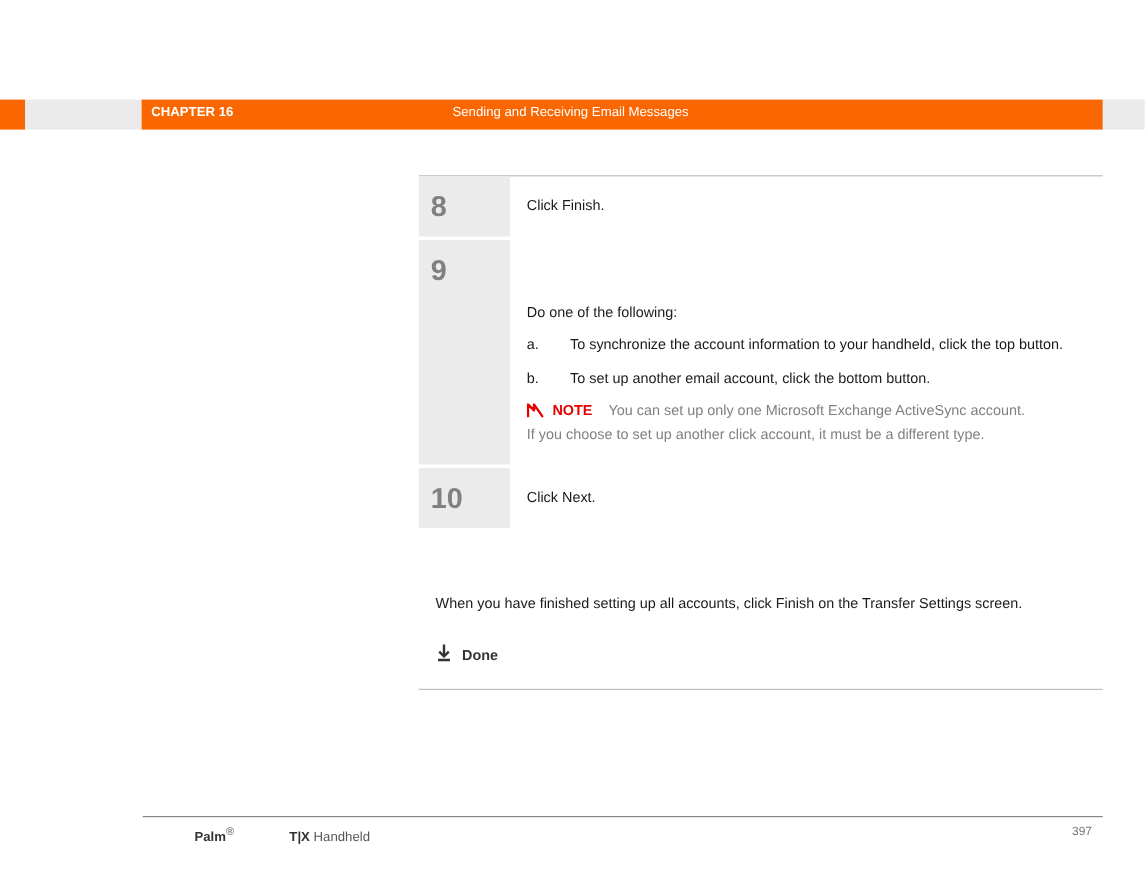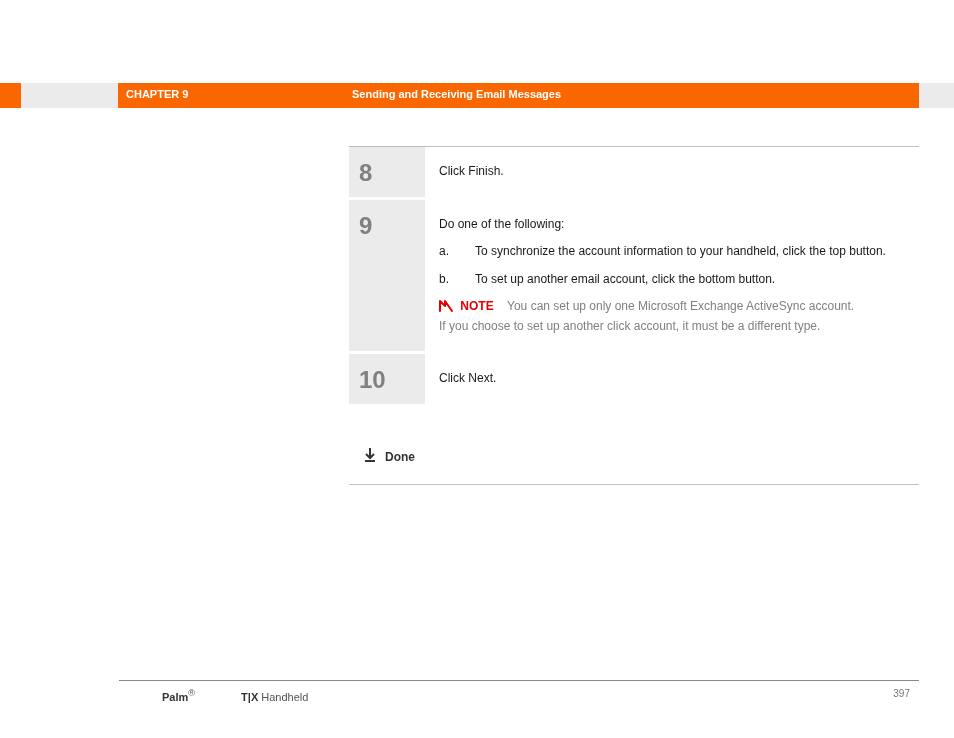--- a/index.html
+++ b/index.html
@@ -7,30 +7,30 @@
   .page { position: relative; width: 954px; height: 738px; }
 
   
   .hbar { position: absolute; top: 83px; height: 25px; }
   .hbar-orange-left { left: 0; width: 21px; background: #fa6600; }
   .hbar-gray { left: 21px; width: 97px; background: #ebebeb; }
   .hbar-orange-main { left: 118px; width: 801px; background: #fa6600; }
   .hbar-gray-right { left: 919px; width: 35px; background: #ebebeb; }
 
   .chapter-label { position: absolute; left: 126px; top: 88px; color: #fff; font-size: 11px; font-weight: bold; }
-  .section-title { position: absolute; left: 352px; top: 88px; color: #fff; font-size: 11px; font-weight: bold; text-align: right; }
+  .section-title { position: absolute; left: 377px; top: 88px; color: #fff; font-size: 11px; font-weight: normal; text-align: right; }
 
   
   .steps { position: absolute; left: 349px; top: 146px; width: 570px; border-top: 1px solid #bfbfbf; border-bottom: 1px solid #bfbfbf; }
   .row { display: flex; border-top: 3px solid #fff; }
   .row:first-child { border-top: none; }
   .numcell { width: 76px; background: #ebebeb; padding: 14px 0 12px 10px; }
   .numcell .num { font-size: 24px; font-weight: bold; color: #808080; line-height: 1; }
   .bodycell { flex: 1; padding: 16px 22px 16px 14px; font-size: 12px; line-height: 1.45; color: #1a1a1a; }
-  .bodycell p { margin-bottom: 10px; }
+  .bodycell p { margin-bottom: 10px; margin-top: 36px; }
   .sublist { list-style: none; padding-left: 0; }
   .sublist li { display: flex; margin-bottom: 10px; }
   .sublist .letter { width: 20px; flex-shrink: 0; }
   .sublist .txt { flex: 1; margin-left: 16px; }
 
   .note-row { margin-top: 6px; }
   .note-label { color: #e60000; font-weight: bold; font-size: 12px; }
   .note-text { color: #808080; font-size: 12px; }
   .note-icon { display: inline-block; vertical-align: -2px; margin-right: 4px; }
 
@@ -46,21 +46,21 @@
 </head>
 <body>
 
 <div class="page">
 
   <div class="hbar hbar-orange-left"></div>
   <div class="hbar hbar-gray"></div>
   <div class="hbar hbar-orange-main"></div>
   <div class="hbar hbar-gray-right"></div>
 
-  <div class="chapter-label">CHAPTER 9</div>
+  <div class="chapter-label">CHAPTER 16</div>
   <div class="section-title">Sending and Receiving Email Messages</div>
 
   <div class="steps">
 
     <div class="row">
       <div class="numcell">
         <div class="num">8</div>
       </div>
       <div class="bodycell">
         <span>Click Finish.</span>
@@ -99,20 +99,21 @@
       <div class="numcell">
         <div class="num">10</div>
       </div>
       <div class="bodycell">
         <span>Click Next.</span>
       </div>
     </div>
 
     <div class="row">
       <div class="bodycell">
+        <p>When you have finished setting up all accounts, click Finish on the Transfer Settings screen.</p>
         <div class="done-row">
           <span>
             <svg width="14" height="16" viewBox="0 0 14 16">
               <line x1="7" y1="1" x2="7" y2="10" stroke="#333" stroke-width="2"></line>
               <polyline points="3,7 7,11 11,7" fill="none" stroke="#333" stroke-width="2"></polyline>
               <line x1="2" y1="14" x2="12" y2="14" stroke="#333" stroke-width="2"></line>
             </svg>
           </span>
           <span class="done-label">Done</span>
         </div>

